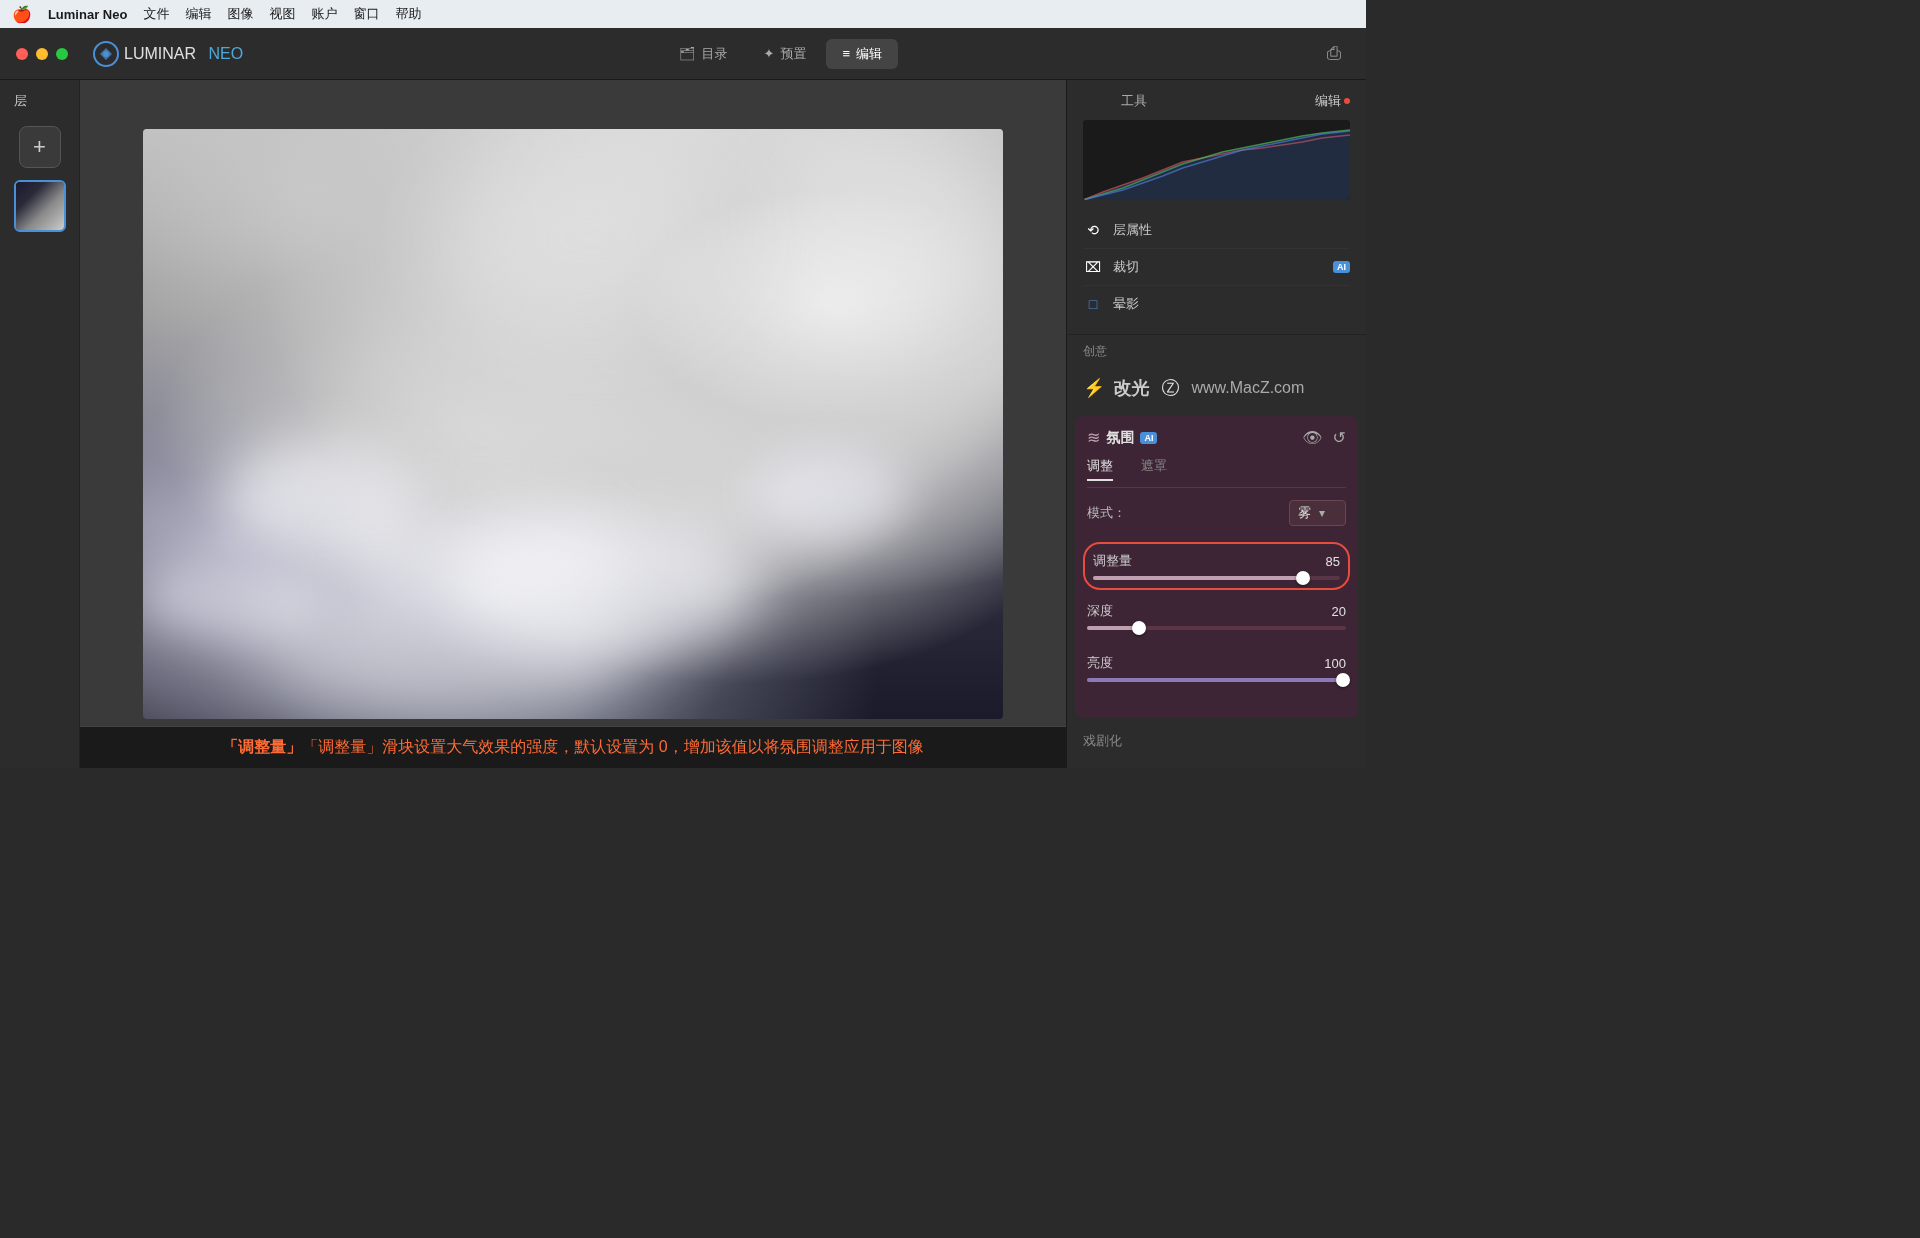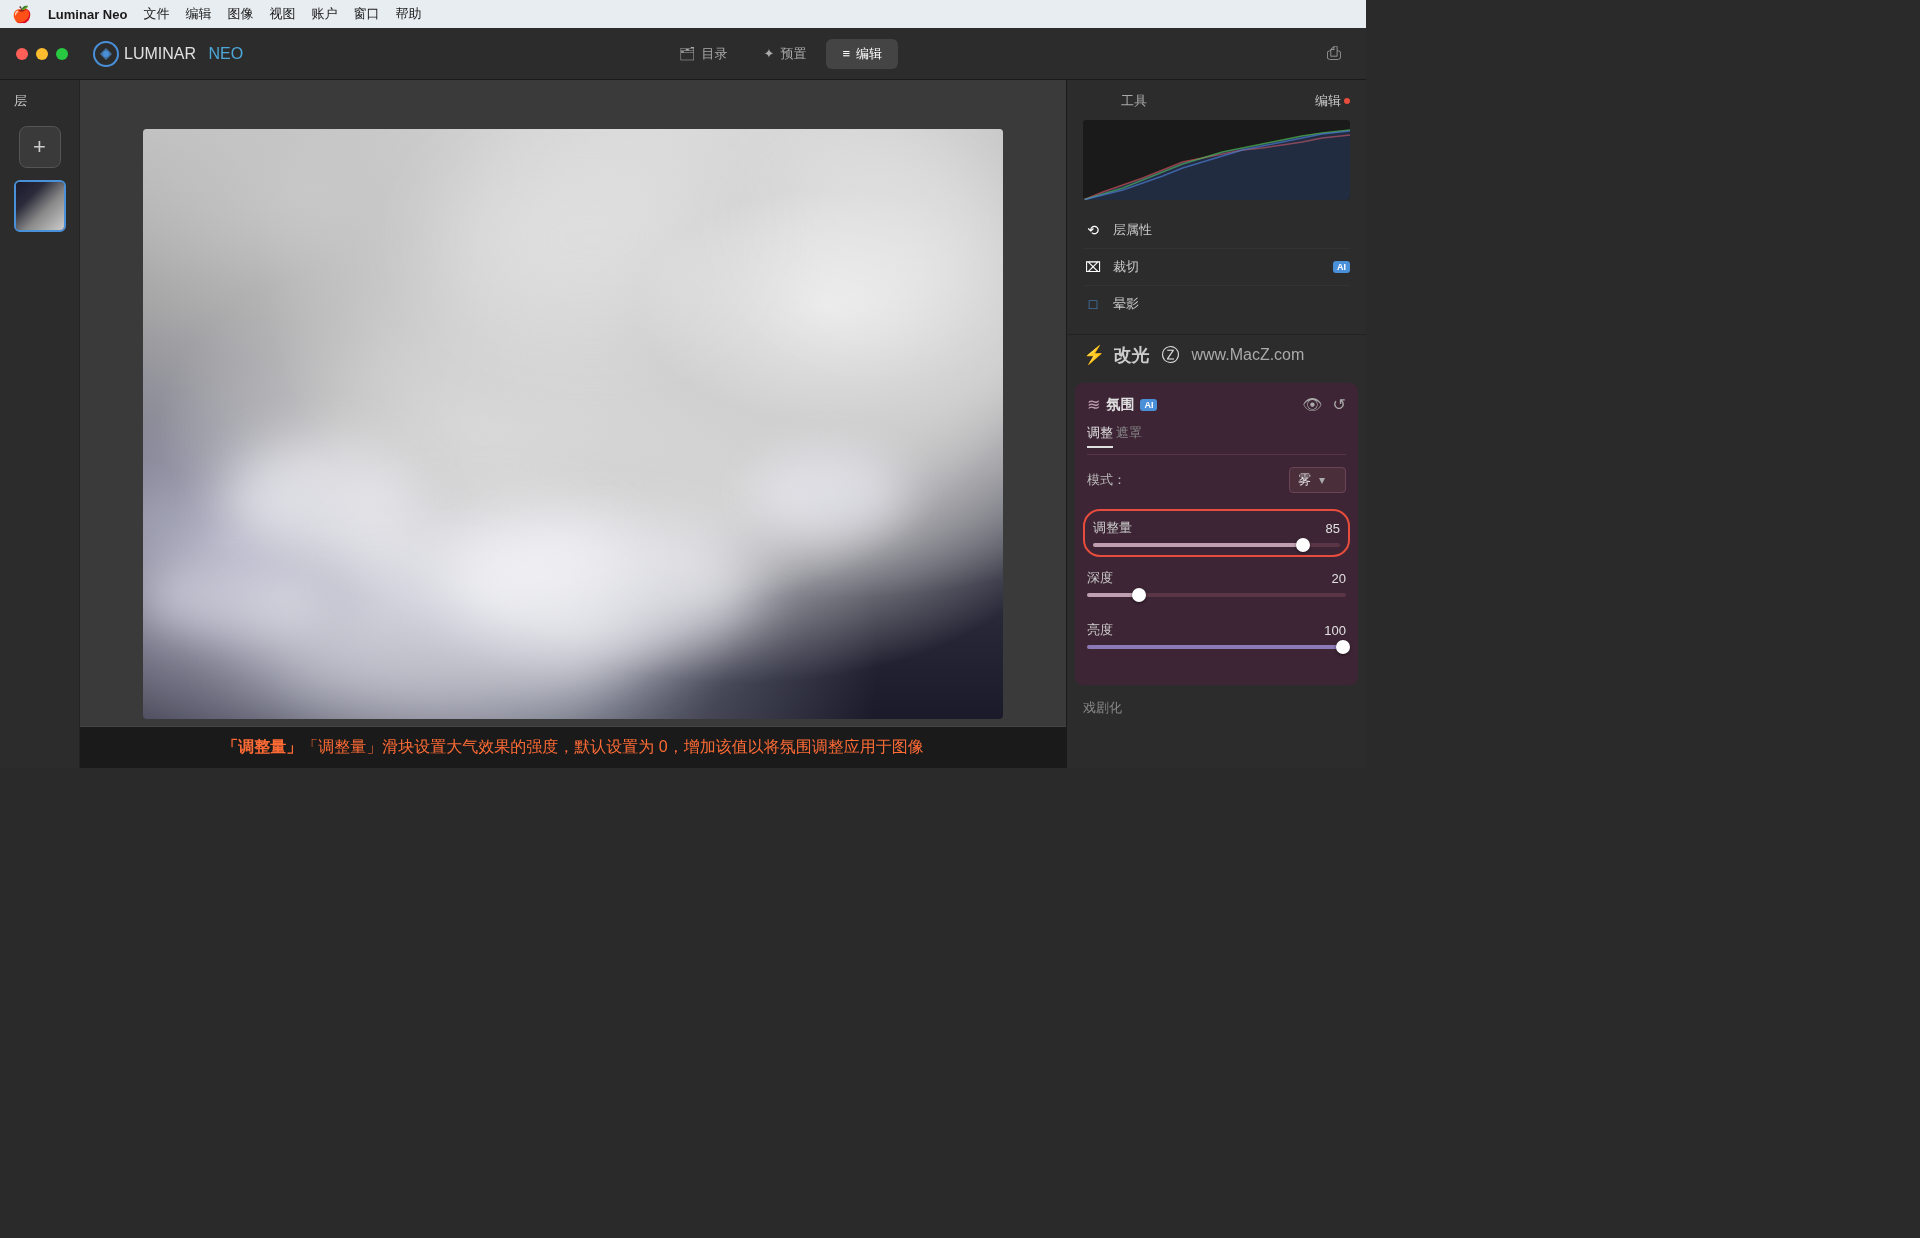--- a/index.html
+++ b/index.html
@@ -394,21 +394,21 @@
       font-size: 16px;
     }
     .atmo-reset-btn {
       color: #aaa;
       cursor: pointer;
       font-size: 16px;
     }
 
     .atmo-tabs {
       display: flex;
-      gap: 3px;
+      gap: 28px;
       margin-bottom: 12px;
       border-bottom: 1px solid #5a3545;
       padding-bottom: 6px;
     }
     .atmo-tab {
       font-size: 13px;
       color: #888;
       cursor: pointer;
       padding-bottom: 4px;
     }
@@ -623,20 +623,21 @@
           <span class="tool-icon">⌧</span>
           <span class="tool-name">裁切</span>
           <span class="tool-badge">AI</span>
         </div>
         <div class="tool-item tool-item-blue">
           <span class="tool-icon" style="color:#4a90d9;">□</span>
           <span class="tool-name">晕影</span>
         </div>
       </div>
 
+      <div class="section-divider">创意</div>
 
       <div class="watermark-area">
         <span class="watermark-icon">⚡</span>
         <span class="watermark-text">改光</span>
         <span style="font-size:18px;color:#e0e0e0;margin-left:4px;">Ⓩ</span>
         <span style="font-size:16px;color:#aaa;margin-left:4px;">www.MacZ.com</span>
       </div>
 
       <div class="atmo-panel">
         <div class="atmo-header">

